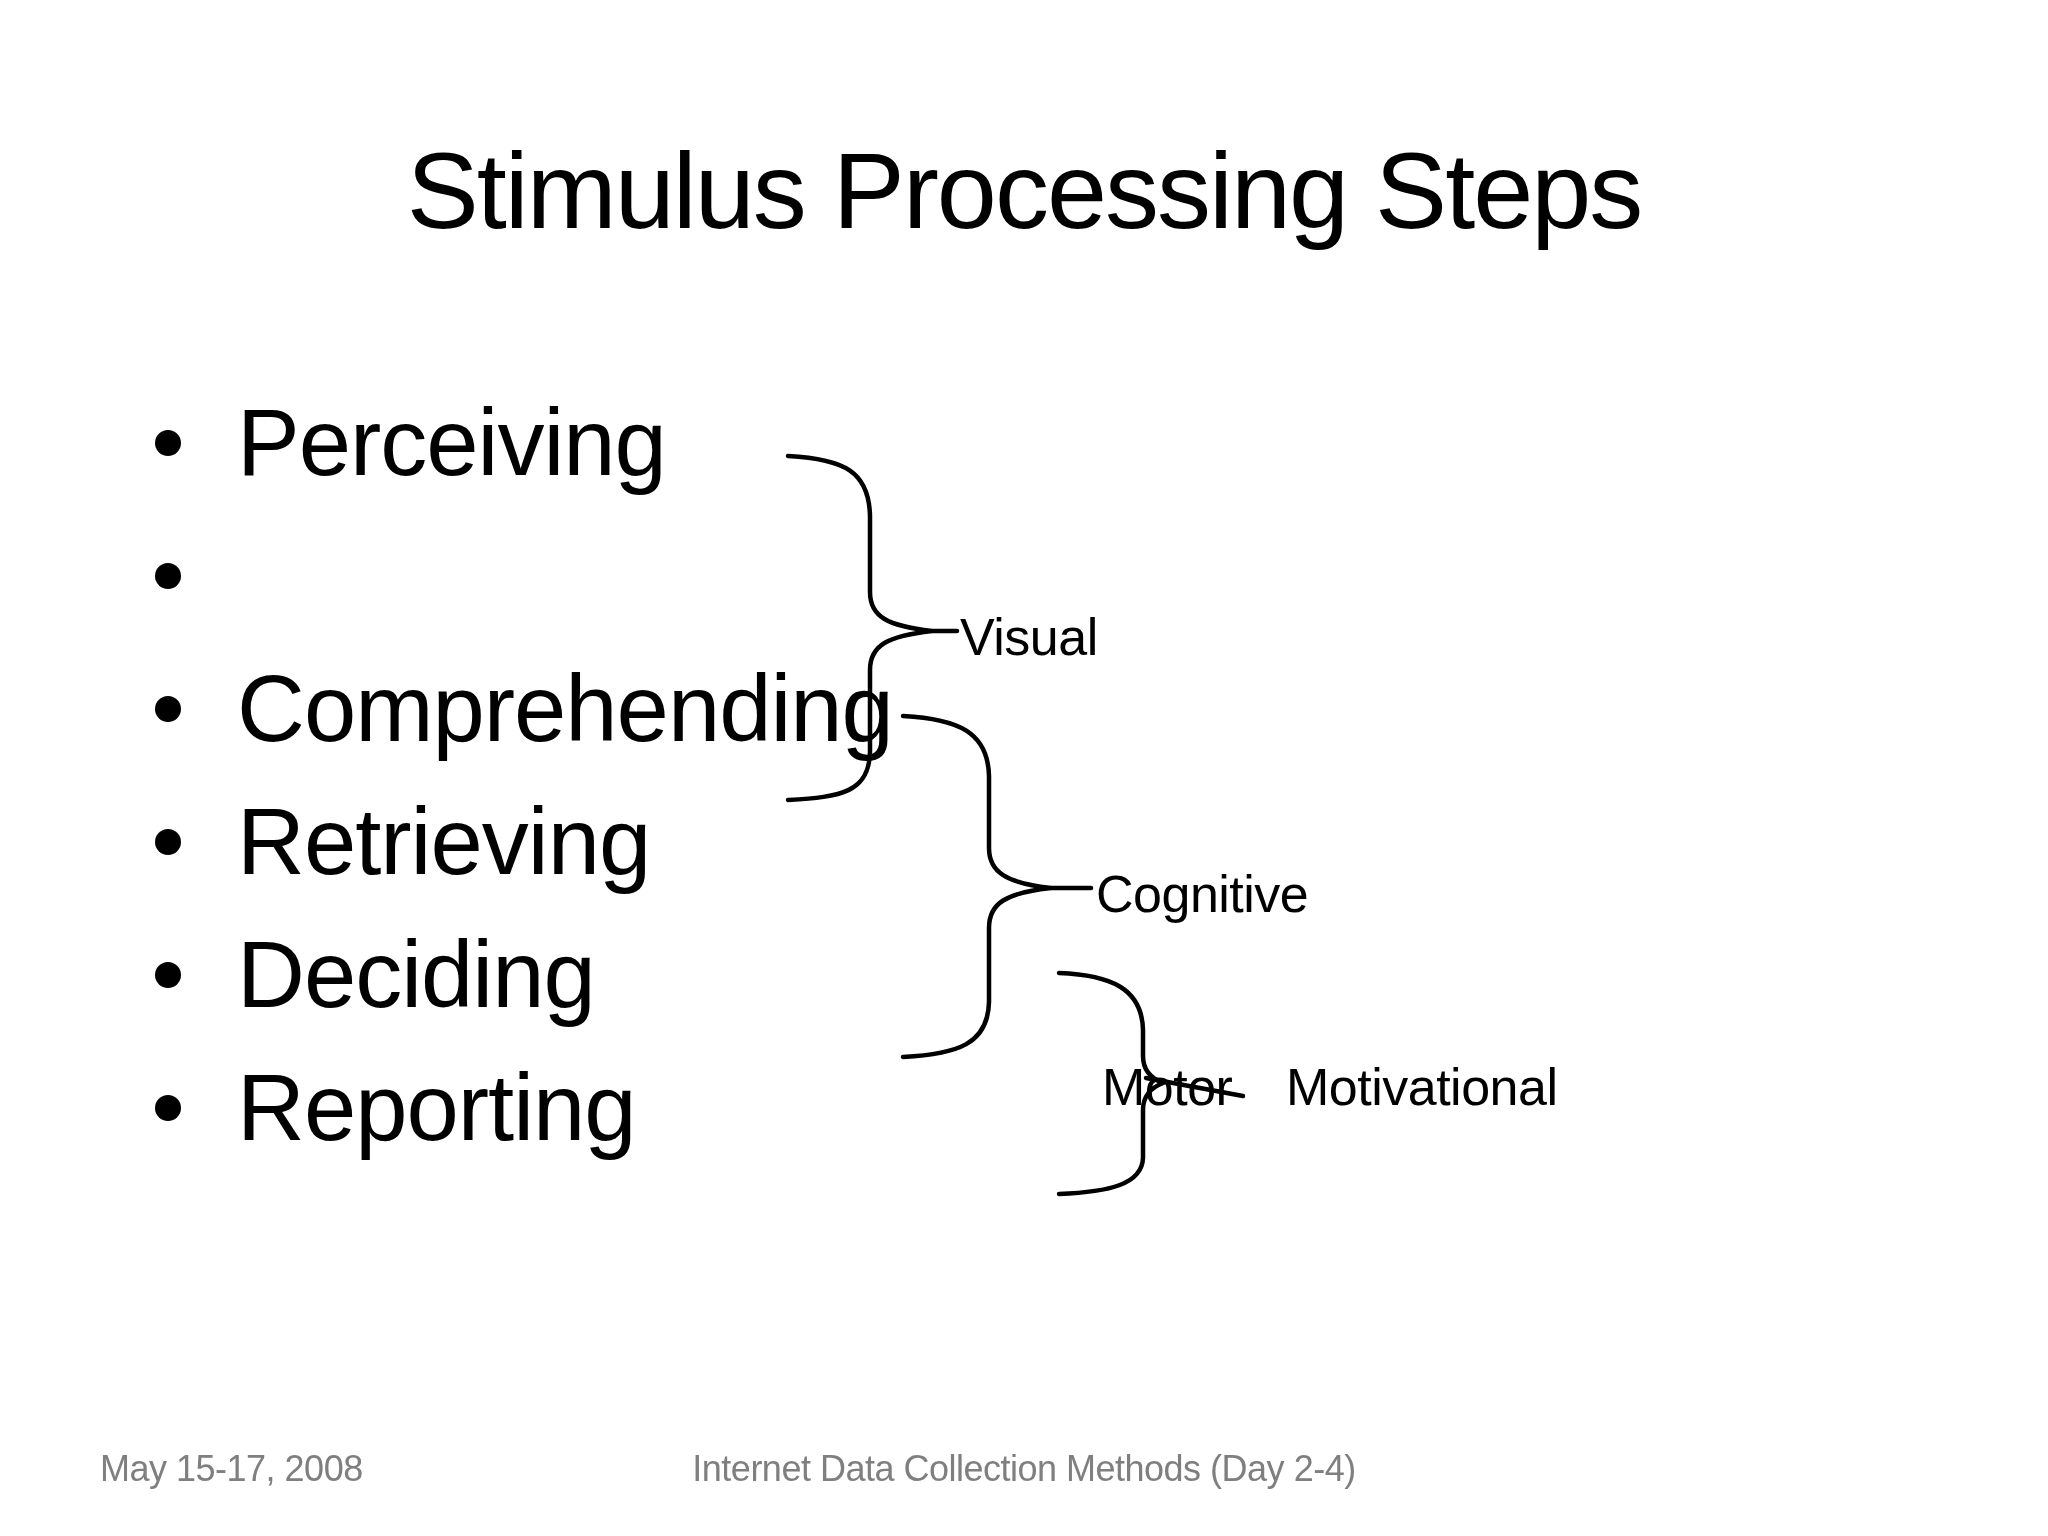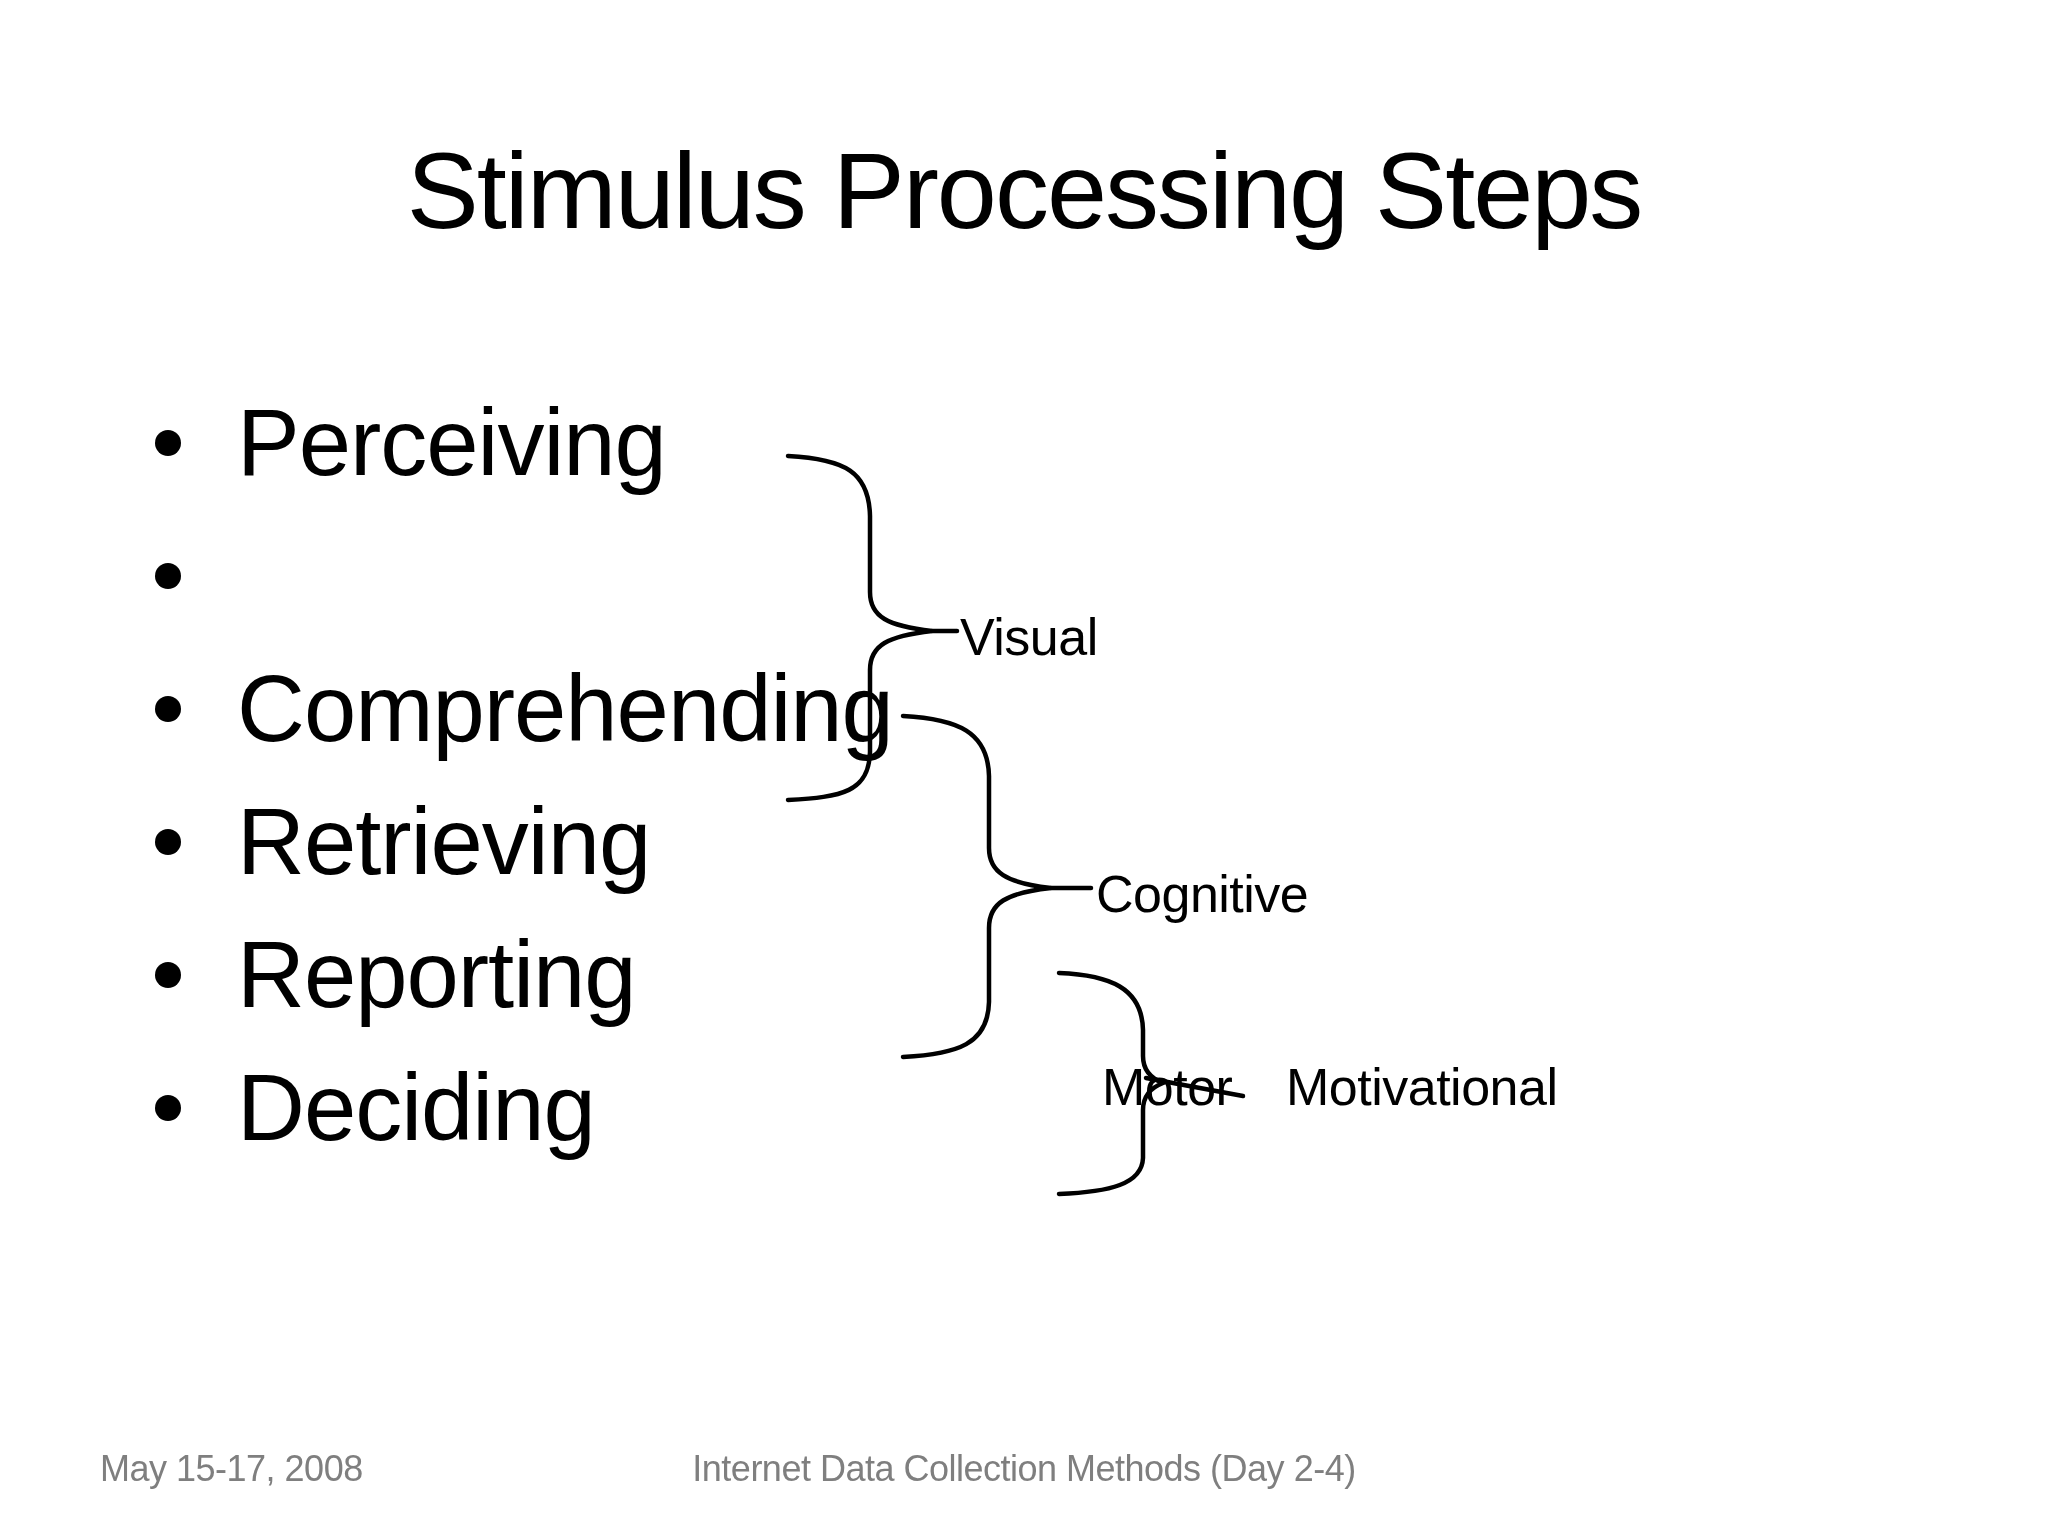--- a/index.html
+++ b/index.html
@@ -97,25 +97,25 @@
     <li>
       <span class="dot"></span>
       <span>Comprehending</span>
     </li>
     <li>
       <span class="dot"></span>
       <span>Retrieving</span>
     </li>
     <li>
       <span class="dot"></span>
-      <span>Reporting</span>
+      <span>Deciding</span>
     </li>
     <li>
       <span class="dot"></span>
-      <span>Deciding</span>
+      <span>Reporting</span>
     </li>
   </ul>
 
   <span class="brace-label label-visual">Visual</span>
   <span class="brace-label label-cognitive">Cognitive</span>
   <span class="brace-label label-motor">Motor</span>
   <span class="brace-label label-motivational">Motivational</span>
 
   <svg class="brace-svg" width="2048" height="1536" viewBox="0 0 2048 1536">
     <g fill="none" stroke="#000000" stroke-width="4.5" stroke-linecap="round">

